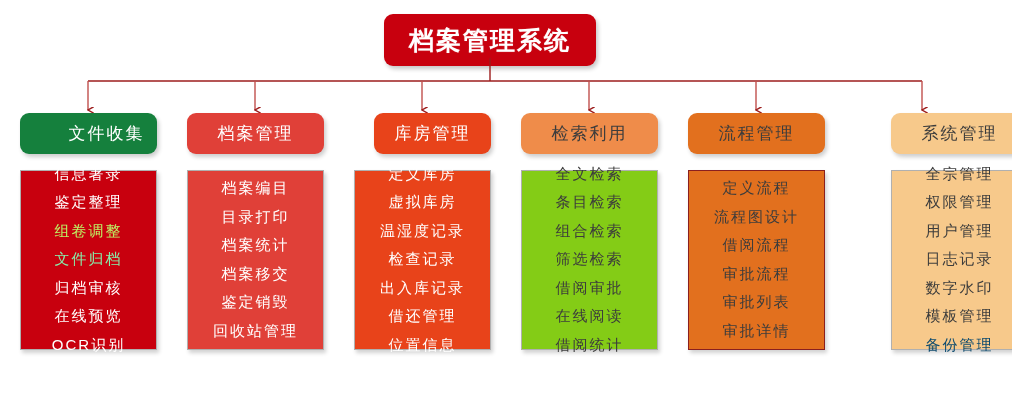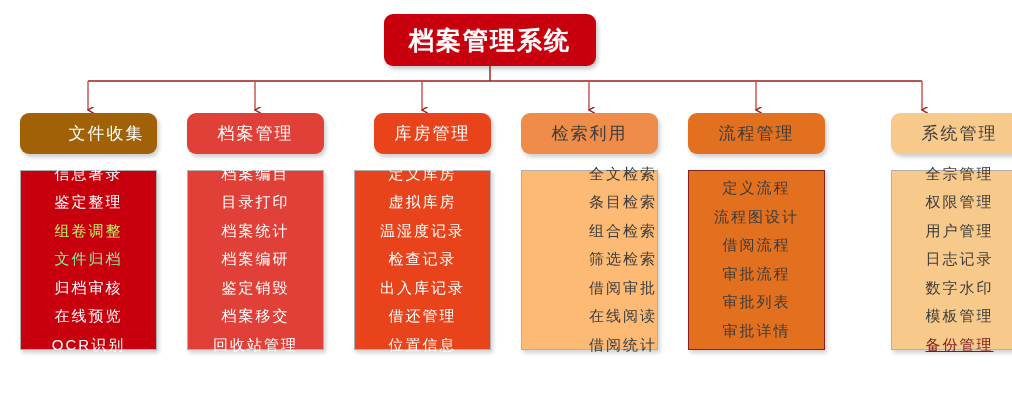--- a/index.html
+++ b/index.html
@@ -125,44 +125,43 @@
     <path d="M88,81 L88,110" stroke="#c0504d" stroke-width="1.4" fill="none" marker-end="url(#arrow)"></path>
     <path d="M255,81 L255,110" stroke="#c0504d" stroke-width="1.4" fill="none" marker-end="url(#arrow)"></path>
     <path d="M422,81 L422,110" stroke="#c0504d" stroke-width="1.4" fill="none" marker-end="url(#arrow)"></path>
     <path d="M589,81 L589,110" stroke="#c0504d" stroke-width="1.4" fill="none" marker-end="url(#arrow)"></path>
     <path d="M756,81 L756,110" stroke="#c0504d" stroke-width="1.4" fill="none" marker-end="url(#arrow)"></path>
     <path d="M922,81 L922,110" stroke="#c0504d" stroke-width="1.4" fill="none" marker-end="url(#arrow)"></path>
   </svg>
 
   <div id="columns-host">
       <div class="column" style="left: 20px;">
-        <div class="col-header" style="background: #a16207; padding-left: 36px;">
+        <div class="col-header" style="background: #15803d; padding-left: 36px;">
           <span class="header-label" style="color: rgb(255, 255, 255);">文件收集</span>
         </div>
         <div class="col-body" style="background: rgb(200, 0, 14); border: 1px solid rgb(176, 176, 176);">
           <div class="item" style="color: rgb(255, 255, 255);">信息著录</div>
           <div class="item" style="color: rgb(255, 255, 255);">鉴定整理</div>
           <div class="item" style="color: #bef264;">组卷调整</div>
           <div class="item" style="color: #86efac;">文件归档</div>
           <div class="item" style="color: rgb(255, 255, 255);">归档审核</div>
           <div class="item" style="color: rgb(255, 255, 255);">在线预览</div>
           <div class="item" style="color: rgb(255, 255, 255);">OCR识别</div>
         </div>
       </div>
       <div class="column" style="left: 187px;">
         <div class="col-header" style="background: rgb(224, 64, 56);">
           <span class="header-label" style="color: rgb(255, 255, 255);">档案管理</span>
         </div>
         <div class="col-body" style="background: rgb(224, 64, 56); border: 1px solid rgb(176, 176, 176);">
           <div class="item" style="color: rgb(255, 255, 255);">档案编目</div>
           <div class="item" style="color: rgb(255, 255, 255);">目录打印</div>
           <div class="item" style="color: rgb(255, 255, 255);">档案统计</div>
-          <div class="item" style="color: rgb(255, 255, 255);">档案编研</div>
+          <div class="item" style="color: rgb(255, 255, 255);">档案移交</div>
           <div class="item" style="color: rgb(255, 255, 255);">鉴定销毁</div>
-          <div class="item" style="color: rgb(255, 255, 255);">档案移交</div>
           <div class="item" style="color: rgb(255, 255, 255);">回收站管理</div>
         </div>
       </div>
       <div class="column" style="left: 354px;">
         <div class="col-header" style="background: rgb(232, 67, 26); margin-left: 20px;">
           <span class="header-label" style="color: rgb(255, 255, 255);">库房管理</span>
         </div>
         <div class="col-body" style="background: rgb(232, 67, 26); border: 1px solid rgb(176, 176, 176);">
           <div class="item" style="color: rgb(255, 255, 255);">定义库房</div>
           <div class="item" style="color: rgb(255, 255, 255);">虚拟库房</div>
@@ -170,21 +169,21 @@
           <div class="item" style="color: rgb(255, 255, 255);">检查记录</div>
           <div class="item" style="color: rgb(255, 255, 255);">出入库记录</div>
           <div class="item" style="color: rgb(255, 255, 255);">借还管理</div>
           <div class="item" style="color: rgb(255, 255, 255);">位置信息</div>
         </div>
       </div>
       <div class="column" style="left: 521px;">
         <div class="col-header" style="background: rgb(239, 140, 74);">
           <span class="header-label" style="color: rgb(60, 60, 60);">检索利用</span>
         </div>
-        <div class="col-body" style="background: #fdba74; border: 1px solid rgb(176, 176, 176); align-items: flex-end;">
+        <div class="col-body" style="background: #84cc16; border: 1px solid rgb(176, 176, 176);">
           <div class="item" style="color: rgb(60, 60, 60);">全文检索</div>
           <div class="item" style="color: rgb(60, 60, 60);">条目检索</div>
           <div class="item" style="color: rgb(60, 60, 60);">组合检索</div>
           <div class="item" style="color: rgb(60, 60, 60);">筛选检索</div>
           <div class="item" style="color: rgb(60, 60, 60);">借阅审批</div>
           <div class="item" style="color: rgb(60, 60, 60);">在线阅读</div>
           <div class="item" style="color: rgb(60, 60, 60);">借阅统计</div>
         </div>
       </div>
       <div class="column" style="left: 688px;">
@@ -204,18 +203,18 @@
         <div class="col-header" style="background: rgb(247, 201, 139);">
           <span class="header-label" style="color: rgb(60, 60, 60);">系统管理</span>
         </div>
         <div class="col-body" style="background: rgb(247, 201, 139); border: 1px solid rgb(176, 176, 176);">
           <div class="item" style="color: rgb(60, 60, 60);">全宗管理</div>
           <div class="item" style="color: rgb(60, 60, 60);">权限管理</div>
           <div class="item" style="color: rgb(60, 60, 60);">用户管理</div>
           <div class="item" style="color: rgb(60, 60, 60);">日志记录</div>
           <div class="item" style="color: rgb(60, 60, 60);">数字水印</div>
           <div class="item" style="color: rgb(60, 60, 60);">模板管理</div>
-          <div class="item" style="color: #7f1d1d; text-decoration: underline;">备份管理</div>
+          <div class="item" style="color: #0c4a6e;">备份管理</div>
         </div>
       </div>
     </div>
 
 </div>
 
 </body></html>

